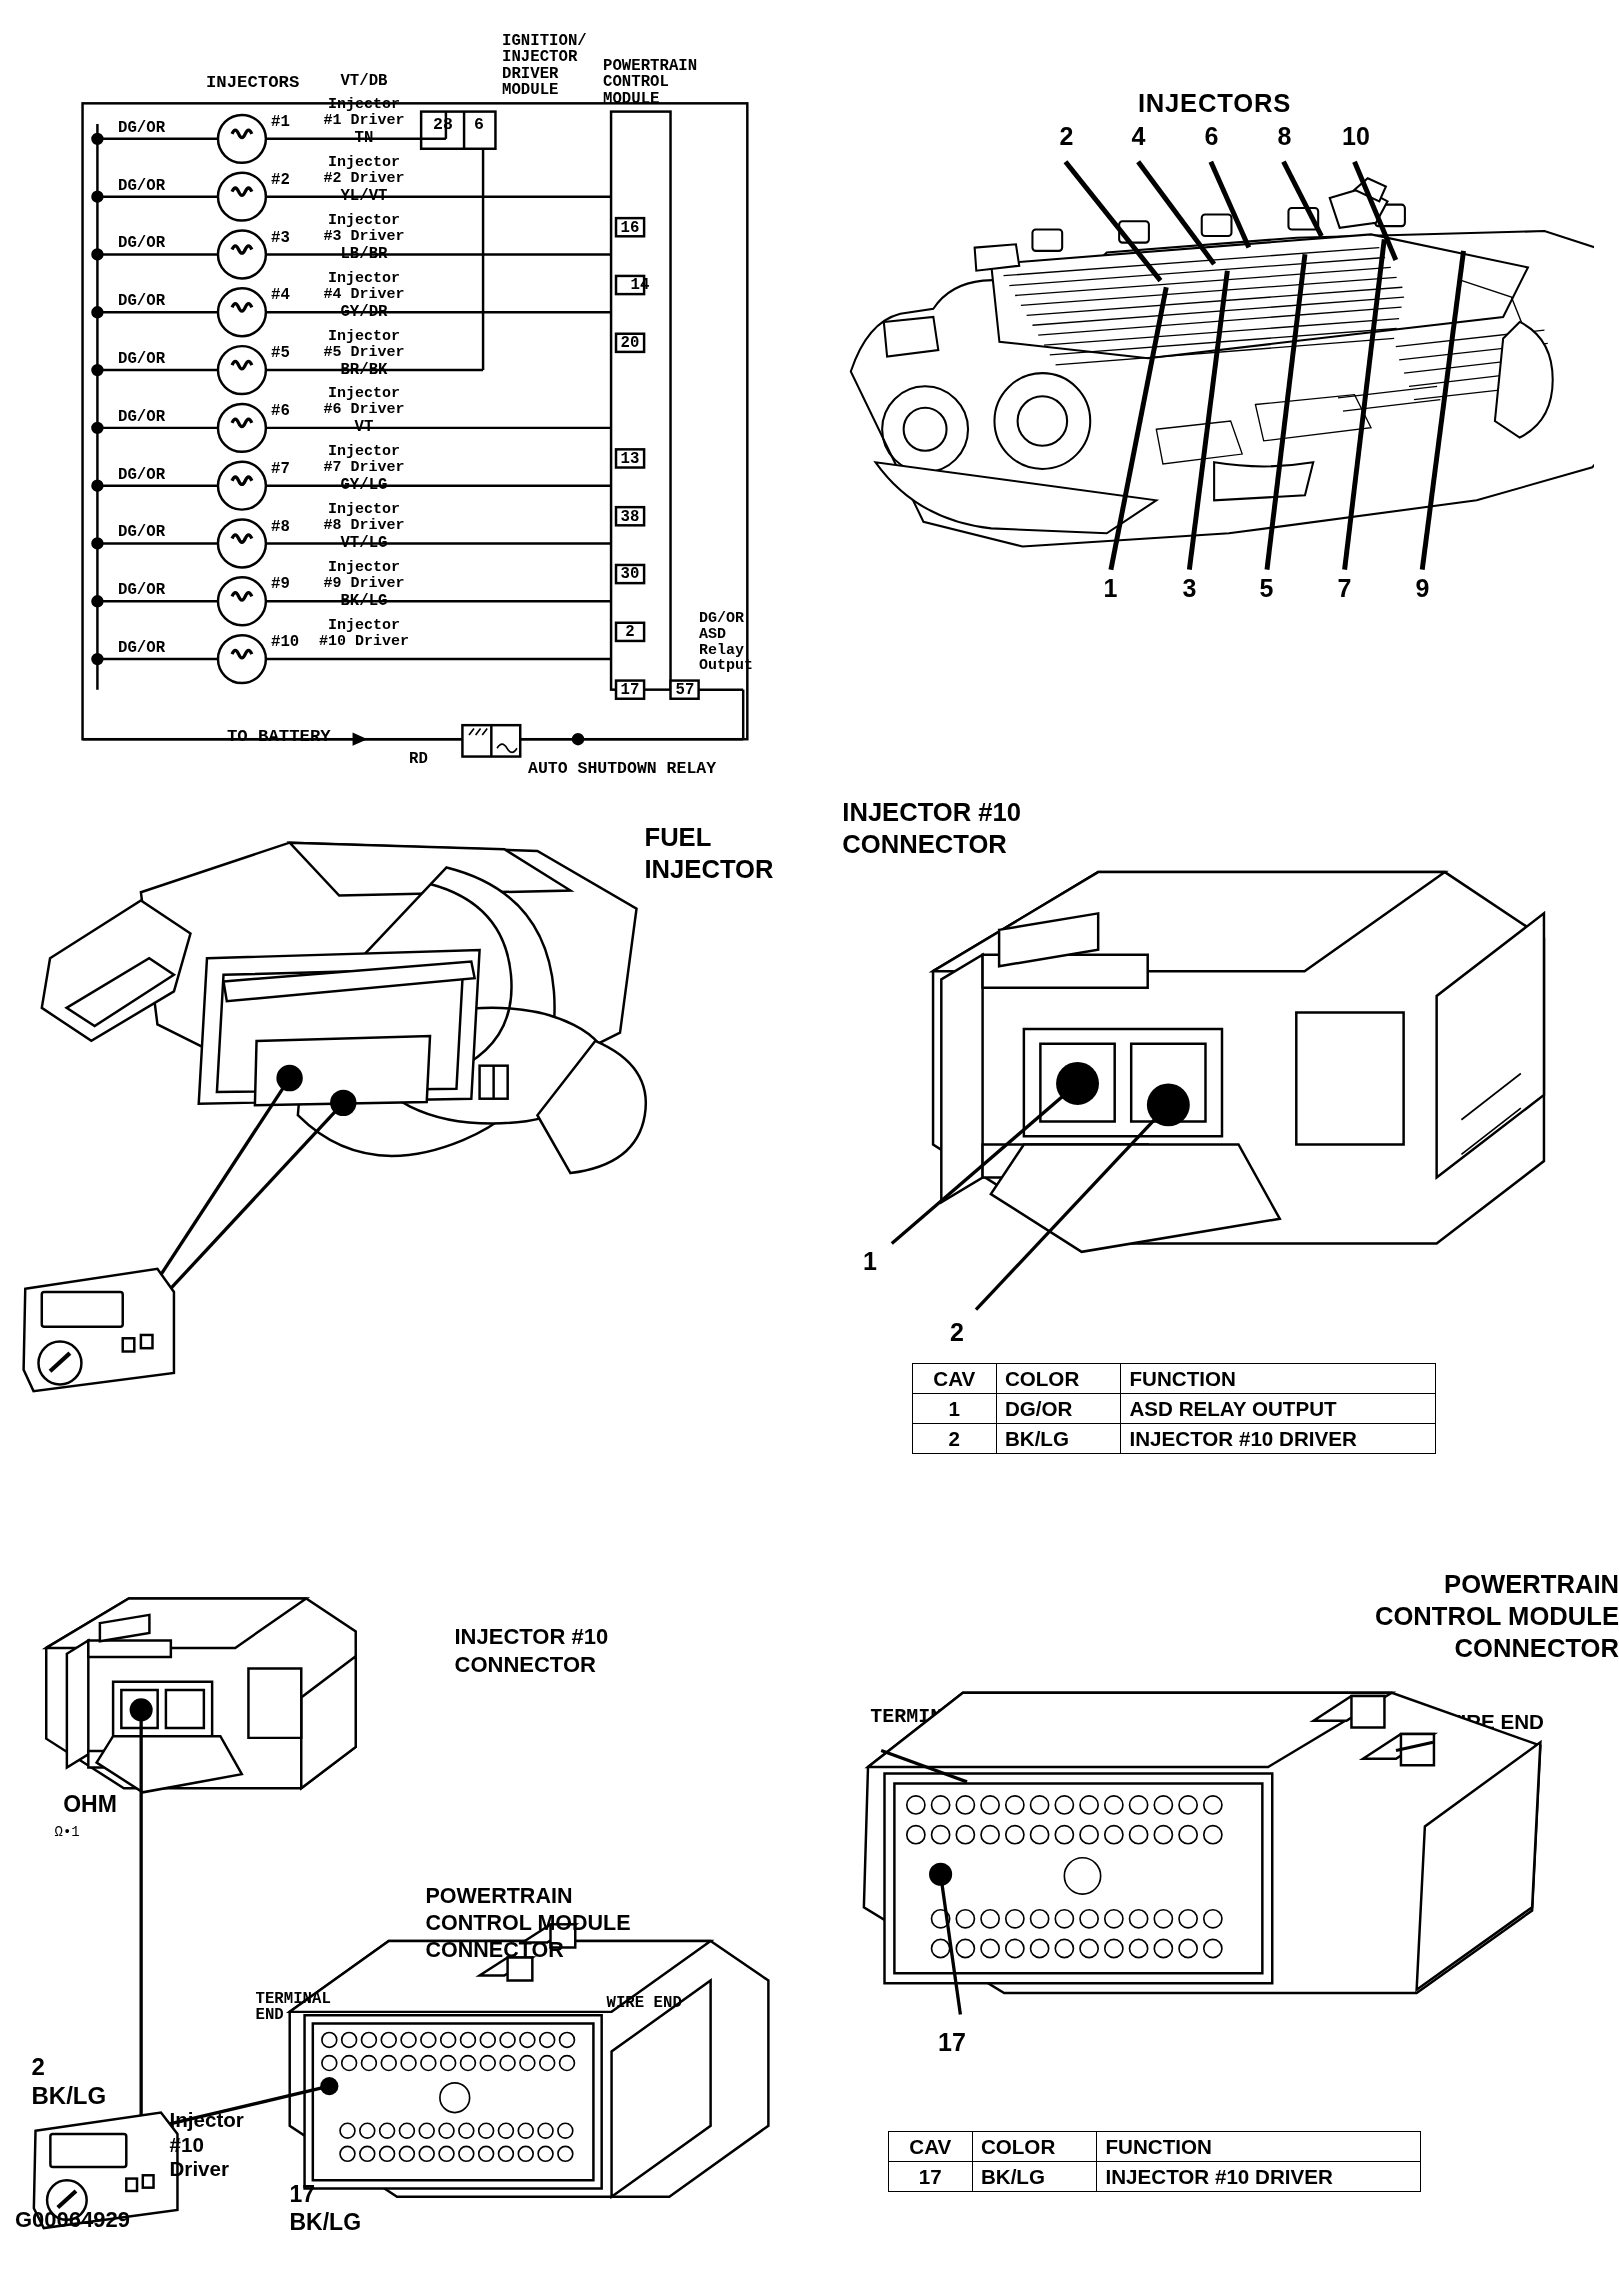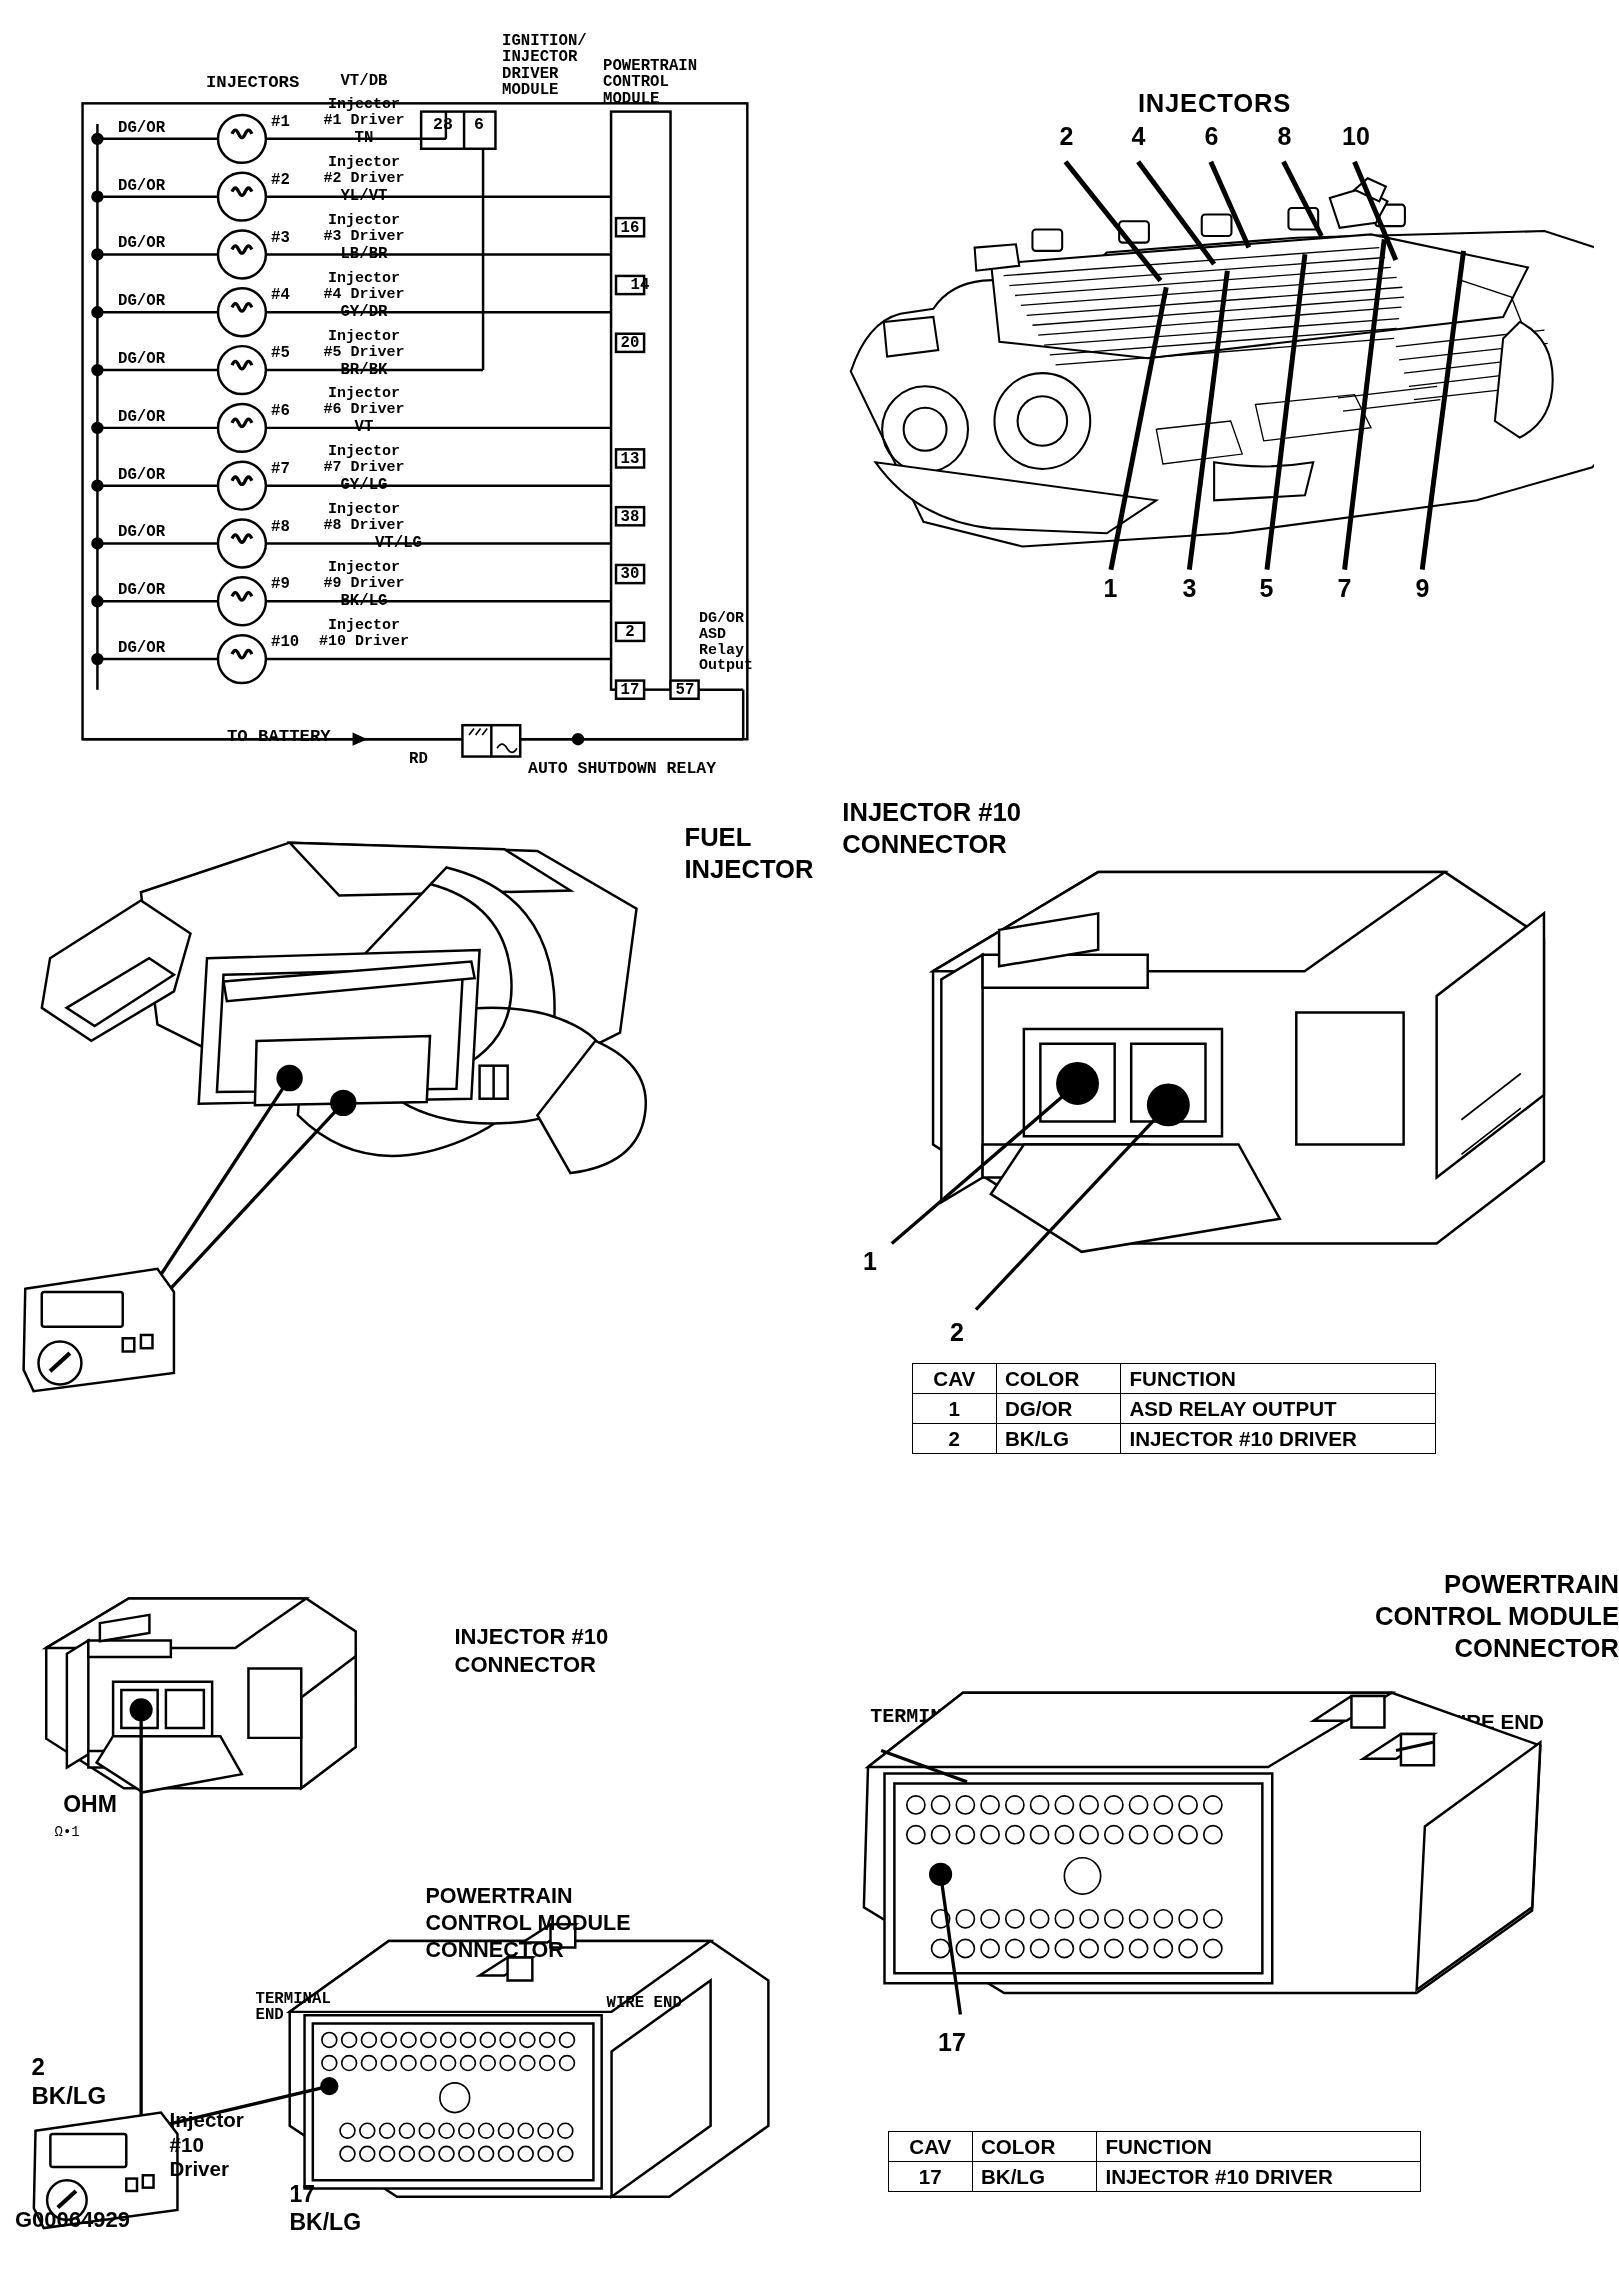--- a/index.html
+++ b/index.html
@@ -154,21 +154,21 @@
   <div class="abs lbl" style="left:238px;top:601px;font-size:15.7px;">#10</div>
 
   <div class="abs lbl ctr" style="left:273px;top:40px;width:116px;font-size:15.7px;">VT/DB</div>
   <div class="abs lbl ctr" style="left:273px;top:97px;width:116px;font-size:15.7px;">TN</div>
   <div class="abs lbl ctr" style="left:273px;top:155px;width:116px;font-size:15.7px;">YL/VT</div>
   <div class="abs lbl ctr" style="left:273px;top:213px;width:116px;font-size:15.7px;">LB/BR</div>
   <div class="abs lbl ctr" style="left:273px;top:271px;width:116px;font-size:15.7px;">GY/DR</div>
   <div class="abs lbl ctr" style="left:273px;top:329px;width:116px;font-size:15.7px;">BR/BK</div>
   <div class="abs lbl ctr" style="left:273px;top:386px;width:116px;font-size:15.7px;">VT</div>
   <div class="abs lbl ctr" style="left:273px;top:444px;width:116px;font-size:15.7px;">GY/LG</div>
-  <div class="abs lbl ctr" style="left:273px;top:502px;width:116px;font-size:15.7px;text-align:right;">VT/LG</div>
+  <div class="abs lbl ctr" style="left:273px;top:502px;width:116px;font-size:15.7px;">VT/LG</div>
   <div class="abs lbl ctr" style="left:273px;top:560px;width:116px;font-size:15.7px;">BK/LG</div>
 
   <div class="abs lbl ctr" style="left:273px;top:64px;width:116px;font-size:15px;">Injector
 #1 Driver</div>
   <div class="abs lbl ctr" style="left:273px;top:122px;width:116px;font-size:15px;">Injector
 #2 Driver</div>
   <div class="abs lbl ctr" style="left:273px;top:180px;width:116px;font-size:15px;">Injector
 #3 Driver</div>
   <div class="abs lbl ctr" style="left:273px;top:238px;width:116px;font-size:15px;">Injector
 #4 Driver</div>
@@ -285,21 +285,21 @@
   <div class="abs title ctr" style="left:505px;top:48px;width:50px;font-size:25px;">10</div>
 
   <div class="abs title ctr" style="left:264px;top:500px;width:41px;font-size:25px;">1</div>
   <div class="abs title ctr" style="left:343px;top:500px;width:41px;font-size:25px;">3</div>
   <div class="abs title ctr" style="left:420px;top:500px;width:41px;font-size:25px;">5</div>
   <div class="abs title ctr" style="left:498px;top:500px;width:41px;font-size:25px;">7</div>
   <div class="abs title ctr" style="left:576px;top:500px;width:41px;font-size:25px;">9</div>
 </div>
 
 <div class="abs" style="left:16.5px;top:793px;width:793px;height:661px;">
-  <div class="abs title" style="left:628px;top:29px;font-size:25.6px;white-space:pre;line-height:1.25;margin-left:40px;">FUEL
+  <div class="abs title" style="left:628px;top:29px;font-size:25.6px;white-space:pre;line-height:1.25;">FUEL
 INJECTOR</div>
   <svg width="793" height="661" viewBox="0 0 960 800">
     <g stroke="#000" stroke-width="3" fill="#fff">
 
       <path d="M150 120 l180 -60 l300 10 l120 70 l-20 150 l-120 60 l-300 0 l-140 -70 z"></path>
 
       <path d="M330 60 l260 8 l80 50 l-280 6 z"></path>
 
       <path d="M520 90 q120 30 130 150 q10 130 -110 180 q-120 50 -200 -30 l10 -120 z"></path>
       <ellipse cx="575" cy="330" rx="140" ry="70"></ellipse>

